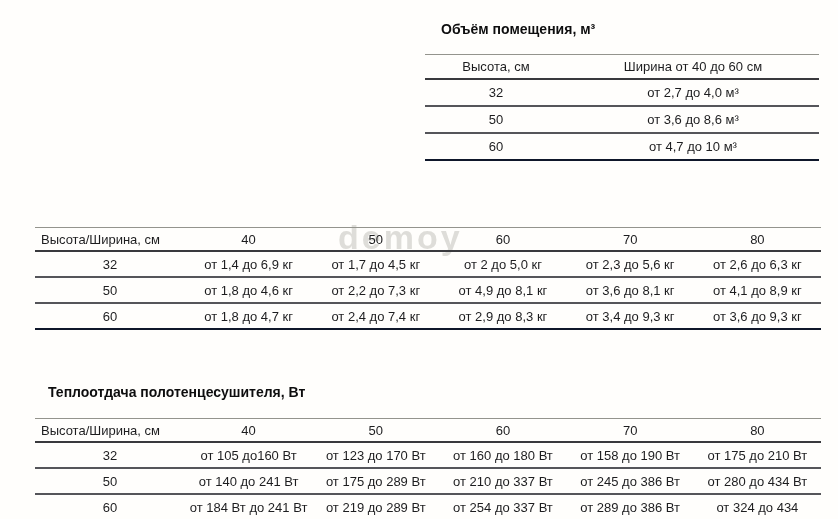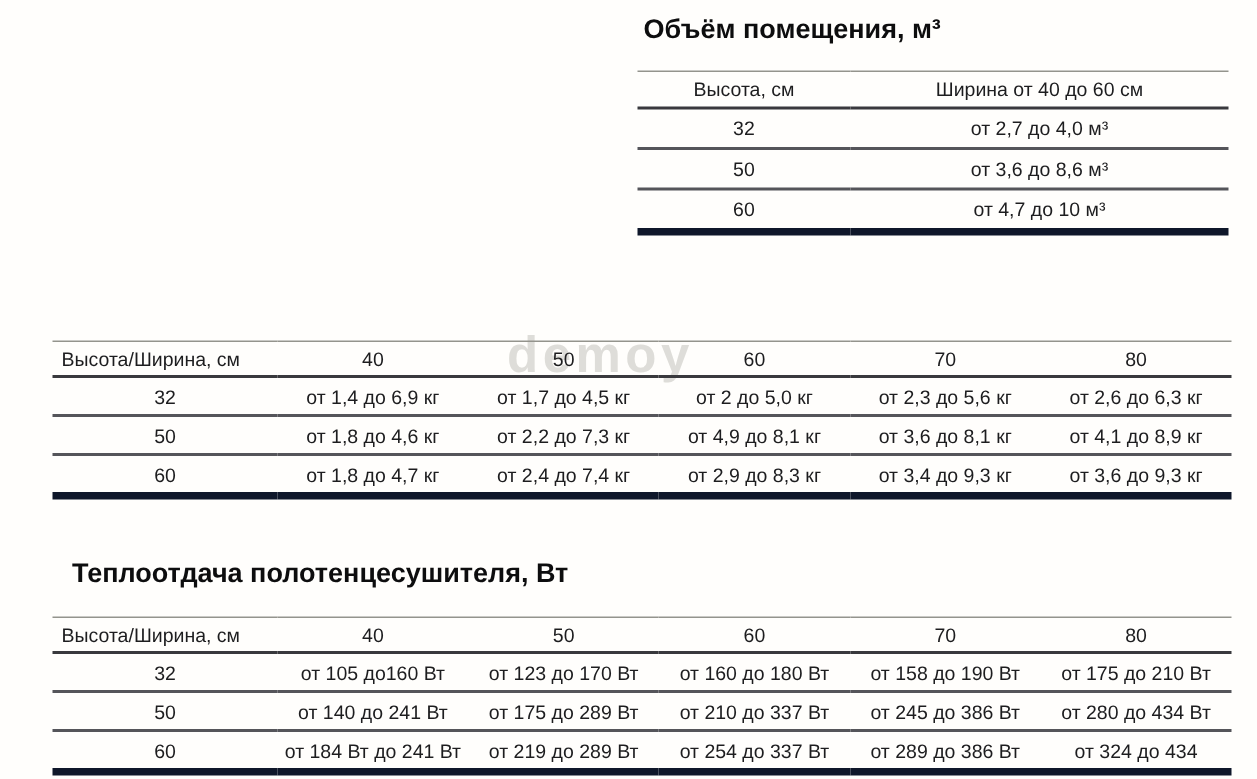--- a/index.html
+++ b/index.html
@@ -10,34 +10,34 @@
     width: 838px;
     height: 519px;
     position: relative;
     background: #fffefc;
     font-family: "Liberation Sans", sans-serif;
     color: #1d1d1f;
     overflow: hidden;
   }
   .block { position: absolute; }
   .table-title {
-    margin: 4px;
-    font-size: 18px;
+    margin: 16px;
+    font-size: 14px;
     font-weight: bold;
     color: #0d0d0e;
     white-space: nowrap;
   }
 
   table {
     border-collapse: collapse;
     table-layout: fixed;
     font-size: 13px;
     color: #1d1d1f;
     border-top: 1px solid #94948d;
-    border-bottom: 5px solid #0f172a;
+    border-bottom: 2px solid #0f172a;
     position: relative;
     z-index: 2;
   }
   th, td {
     padding: 0 4px;
     text-align: center;
     vertical-align: middle;
     font-weight: normal;
     white-space: nowrap;
     overflow: hidden;

